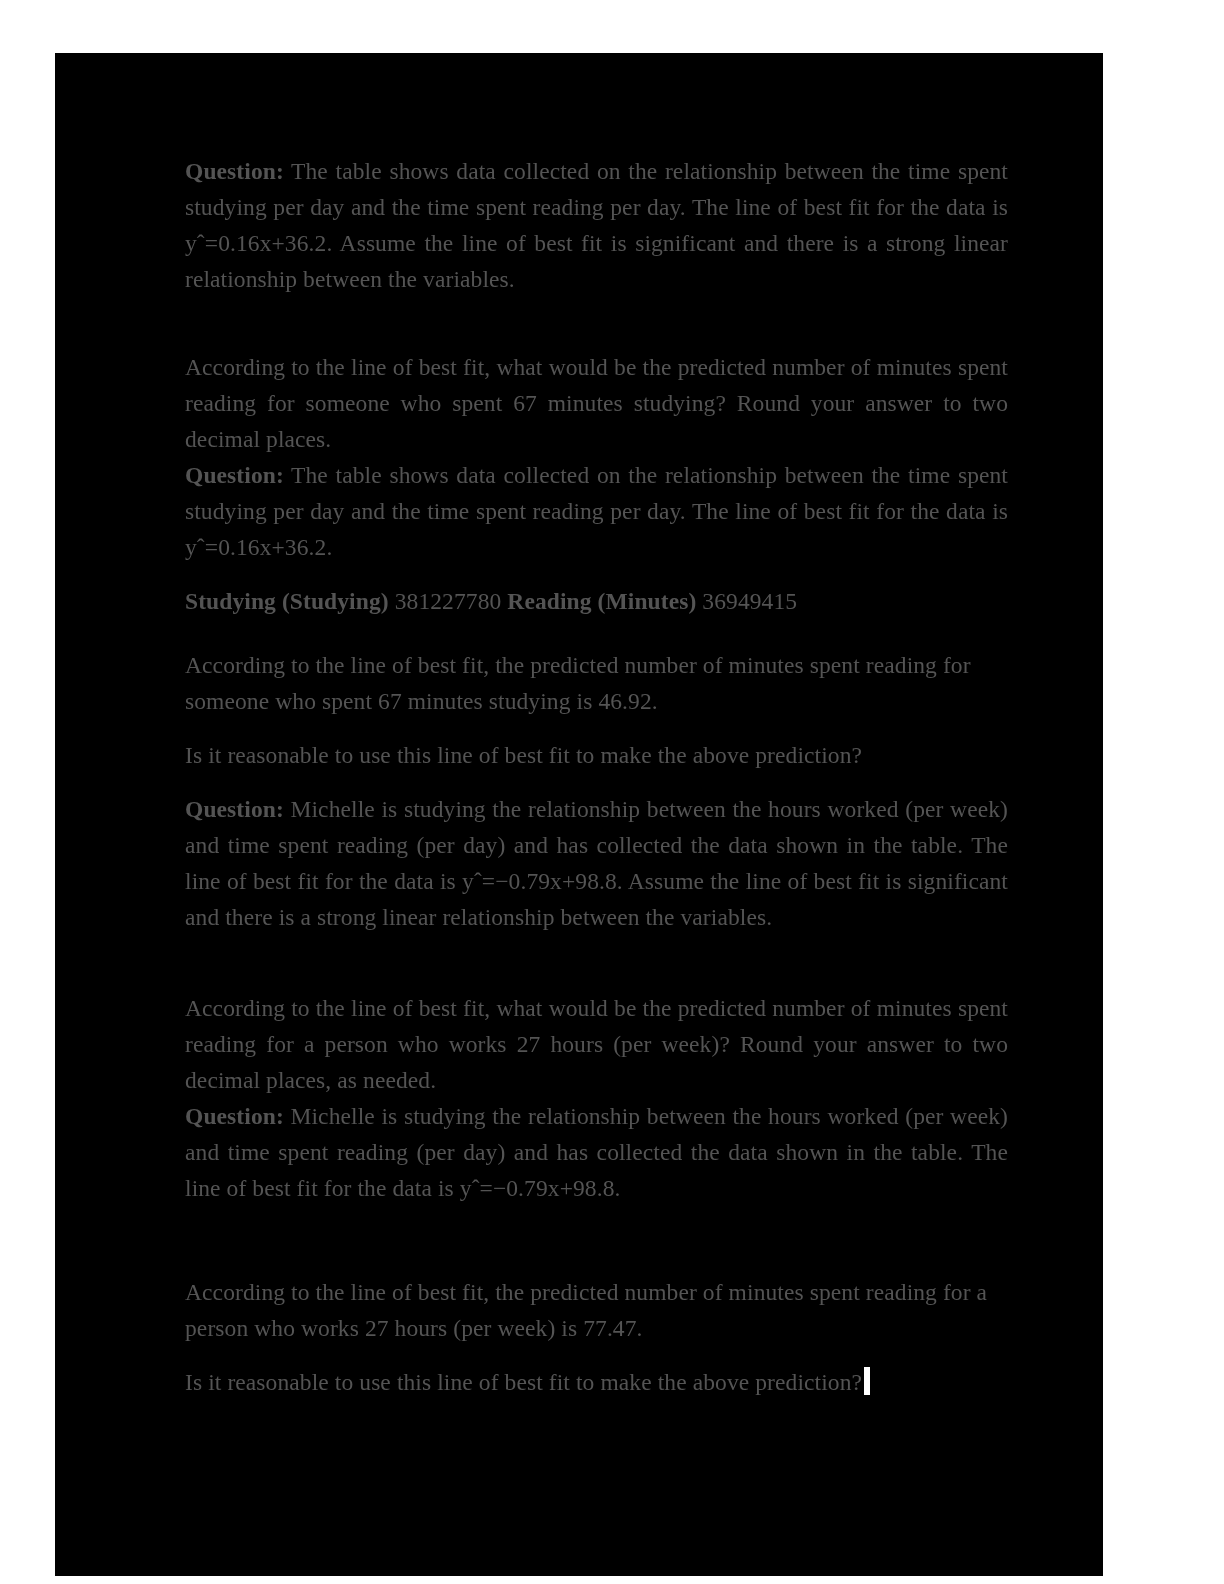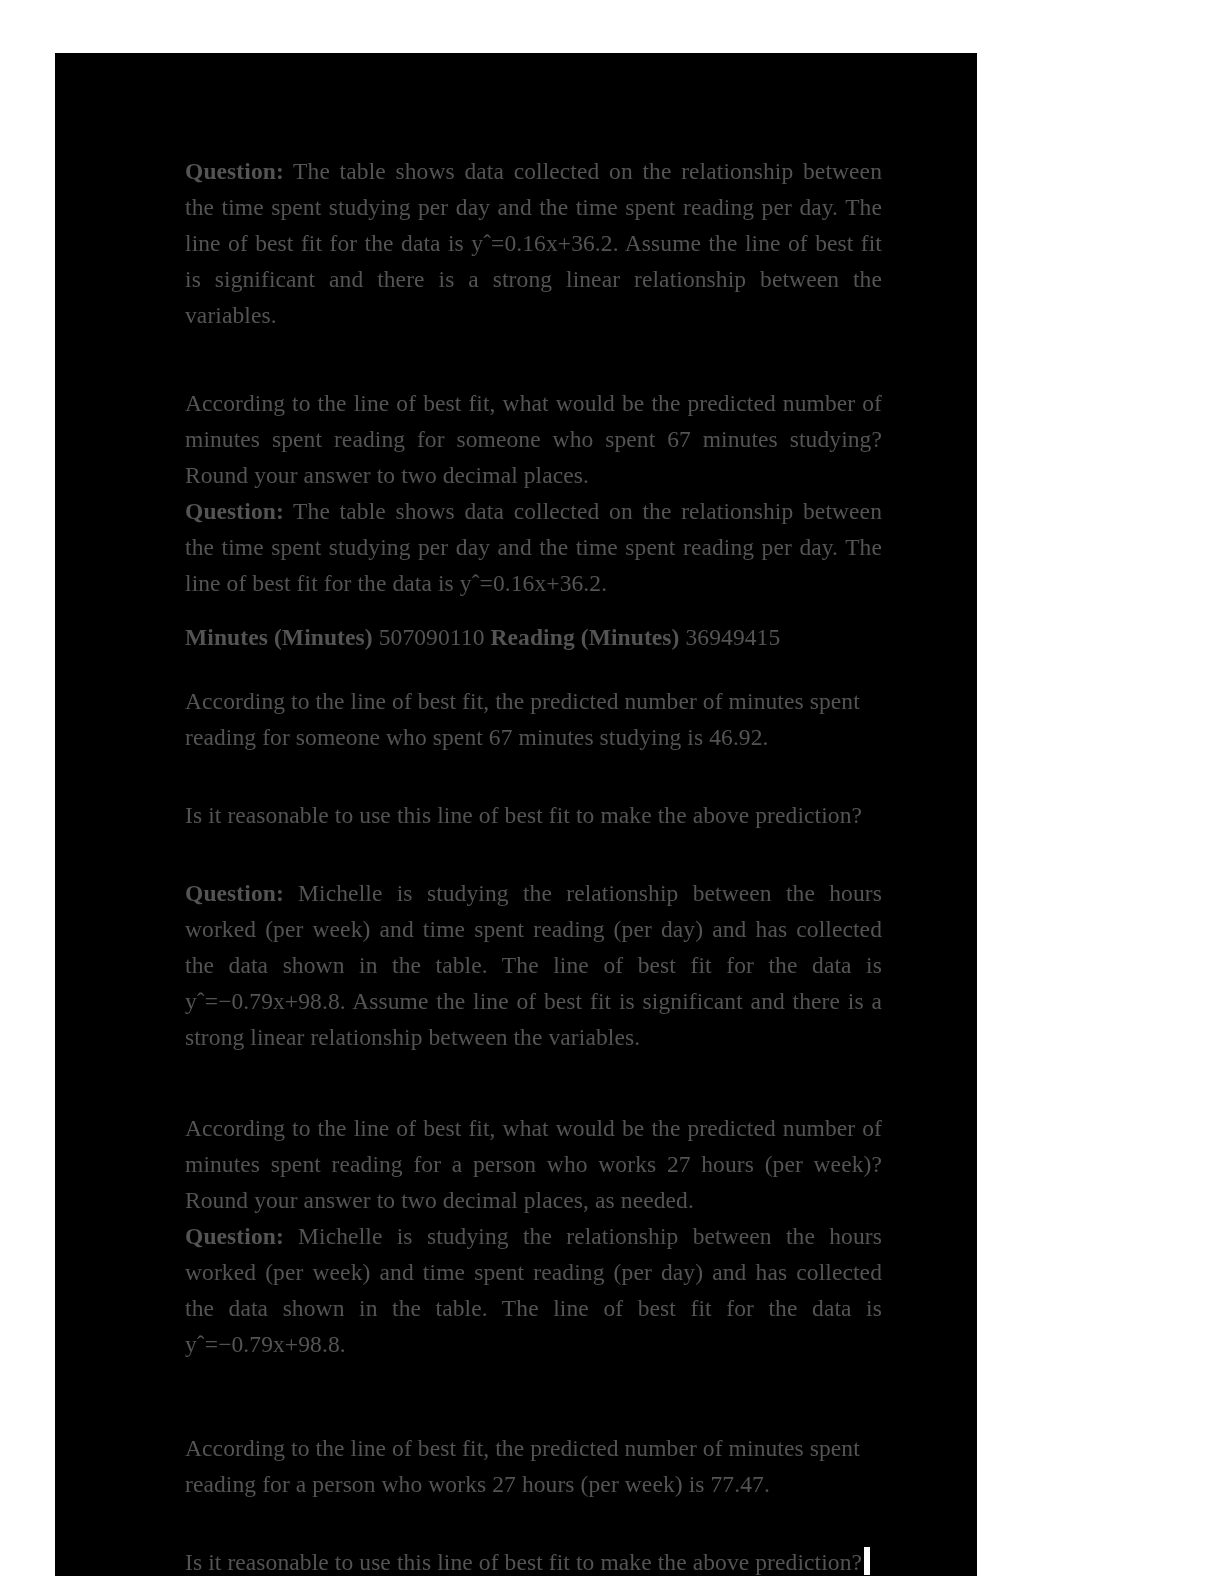--- a/index.html
+++ b/index.html
@@ -12,38 +12,38 @@
   html,body{margin:0;padding:0;}
   body{
     width:1224px;height:1584px;
     background:var(--page-bg);
     position:relative;
     font-family:"Liberation Serif", serif;
   }
   .doc-canvas{
     position:absolute;
     left:55px;top:53px;
-    width:922px;height:1523px;
+    width:1048px;height:1523px;
     background:var(--canvas-bg);
     padding:100px 95px 16px 130px;
     overflow:hidden;
   }
   .para{
     margin:0;
     color:var(--text);
     font-size:23.5px;
     line-height:36px;
     letter-spacing:0.1px;
   }
   .para.justify{text-align:justify;}
   .para.left{text-align:left;}
   .seg.bold{font-weight:bold;}
   .mt-0{margin-top:0;}
   .mt-18{margin-top:18px;}
-  .mt-27{margin-top:42px;}
+  .mt-27{margin-top:18px;}
   .mt-28{margin-top:28px;}
   .mt-52{margin-top:52px;}
   .mt-55{margin-top:55px;}
   .mt-68{margin-top:68px;}
   .caret{
     display:inline-block;
     width:6px;height:28px;
     background:var(--caret);
     vertical-align:-5px;
     margin-left:2px;
@@ -53,21 +53,21 @@
 <body>
 
 <div class="doc-canvas">
 
   <p class="para justify mt-0"><span class="seg bold">Question:</span><span class="seg"> The table shows data collected on the relationship between the time spent studying per day and the time spent reading per day. The line of best fit for the data is yˆ=0.16x+36.2. Assume the line of best fit is significant and there is a strong linear relationship between the variables.</span></p>
 
   <p class="para justify mt-52"><span class="seg">According to the line of best fit, what would be the predicted number of minutes spent reading for someone who spent 67 minutes studying? Round your answer to two decimal places.</span></p>
 
   <p class="para justify mt-0"><span class="seg bold">Question:</span><span class="seg"> The table shows data collected on the relationship between the time spent studying per day and the time spent reading per day. The line of best fit for the data is yˆ=0.16x+36.2.</span></p>
 
-  <p class="para left mt-18"><span class="seg bold">Minutes (Minutes)</span><span class="seg"> 507090110 </span><span class="seg bold">Reading (Minutes)</span><span class="seg"> 36949415</span></p>
+  <p class="para left mt-18"><span class="seg bold">Studying (Studying)</span><span class="seg"> 381227780 </span><span class="seg bold">Reading (Minutes)</span><span class="seg"> 36949415</span></p>
 
   <p class="para left mt-28"><span class="seg">According to the line of best fit, the predicted number of minutes spent reading for someone who spent 67 minutes studying is 46.92.</span></p>
 
   <p class="para left mt-27"><span class="seg">Is it reasonable to use this line of best fit to make the above prediction?</span></p>
 
   <p class="para justify mt-27"><span class="seg bold">Question:</span><span class="seg"> Michelle is studying the relationship between the hours worked (per week) and time spent reading (per day) and has collected the data shown in the table. The line of best fit for the data is yˆ=−0.79x+98.8. Assume the line of best fit is significant and there is a strong linear relationship between the variables.</span></p>
 
   <p class="para justify mt-55"><span class="seg">According to the line of best fit, what would be the predicted number of minutes spent reading for a person who works 27 hours (per week)? Round your answer to two decimal places, as needed.</span></p>
 
   <p class="para justify mt-0"><span class="seg bold">Question:</span><span class="seg"> Michelle is studying the relationship between the hours worked (per week) and time spent reading (per day) and has collected the data shown in the table. The line of best fit for the data is yˆ=−0.79x+98.8.</span></p>

